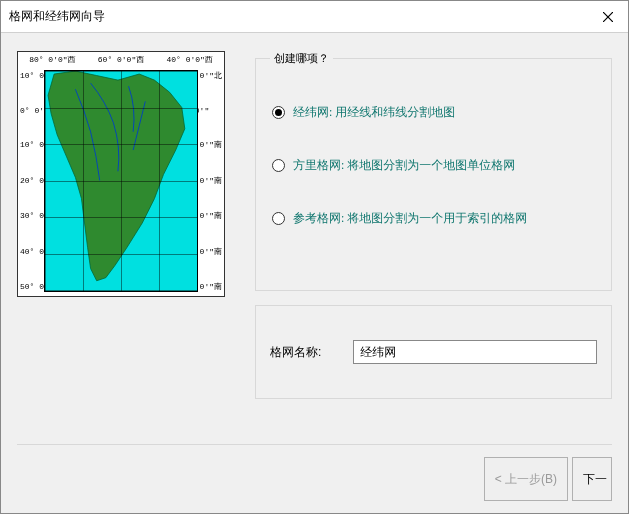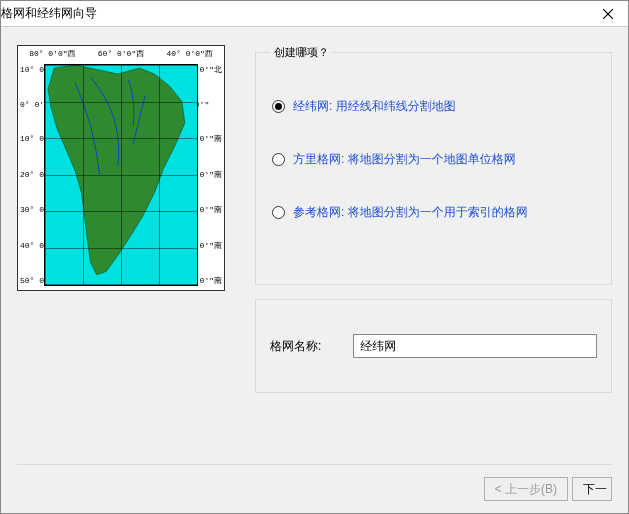--- a/index.html
+++ b/index.html
@@ -15,26 +15,27 @@
   }
   .window {
     width: 629px;
     height: 514px;
     background: #f0f0f0;
     display: flex;
     flex-direction: column;
     border: 1px solid #888;
   }
   .titlebar {
-    height: 26px;
+    height: 32px;
     background: #fff;
     border-bottom: 1px solid #d0d0d0;
     display: flex;
     align-items: center;
     justify-content: space-between;
+    padding-left: 8px;
     text-align: center;
   }
   .titlebar .title {
     font-size: 12px;
     color: #000;
   }
   .titlebar .close {
     width: 40px;
     height: 25px;
     display: flex;
@@ -140,21 +141,21 @@
     border: 1px solid #333;
     border-radius: 50%;
     margin-right: 8px;
     display:flex; align-items:center; justify-content:center;
     flex-shrink:0;
     background:#fff;
   }
   .radio.checked::after {
     content:""; width:7px; height:7px; border-radius:50%; background:#000;
   }
-  .radio-label { font-size: 12px; color:#1d4ed8; }
+  .radio-label { font-size: 12px; color:#0f766e;font-family:Liberation Serif, serif; }
   fieldset.namebox {
     border: 1px solid #d8d8d8;
     margin: 0;
     padding: 34px 14px 34px 14px;
     display:flex;
     align-items:center;
     gap: 32px;
   }
   .field-label { font-size:12px; }
   .textinput {
@@ -169,21 +170,21 @@
   .footer {
     border-top: 1px solid #d8d8d8;
     margin: 14px 16px 0 16px;
     padding: 12px 0 12px 0;
     display:flex;
     justify-content: flex-end;
     gap: 0;
   }
   .btn {
     min-width: 80px;
-    height: 24px;
+    height: 44px;
     border: 1px solid #b0b0b0;
     background: #efefef;
     font-size: 12px;
     display:flex; align-items:center; justify-content:flex-start;
     padding: 0 10px;
   }
   .btn.disabled { color:#9a9a9a; }
   .btn + .btn { margin-left: 4px; }
   .btn.cut { max-width: 40px; min-width:0; overflow:hidden; white-space:nowrap;font-family:Liberation Mono, monospace; }
 </style>

